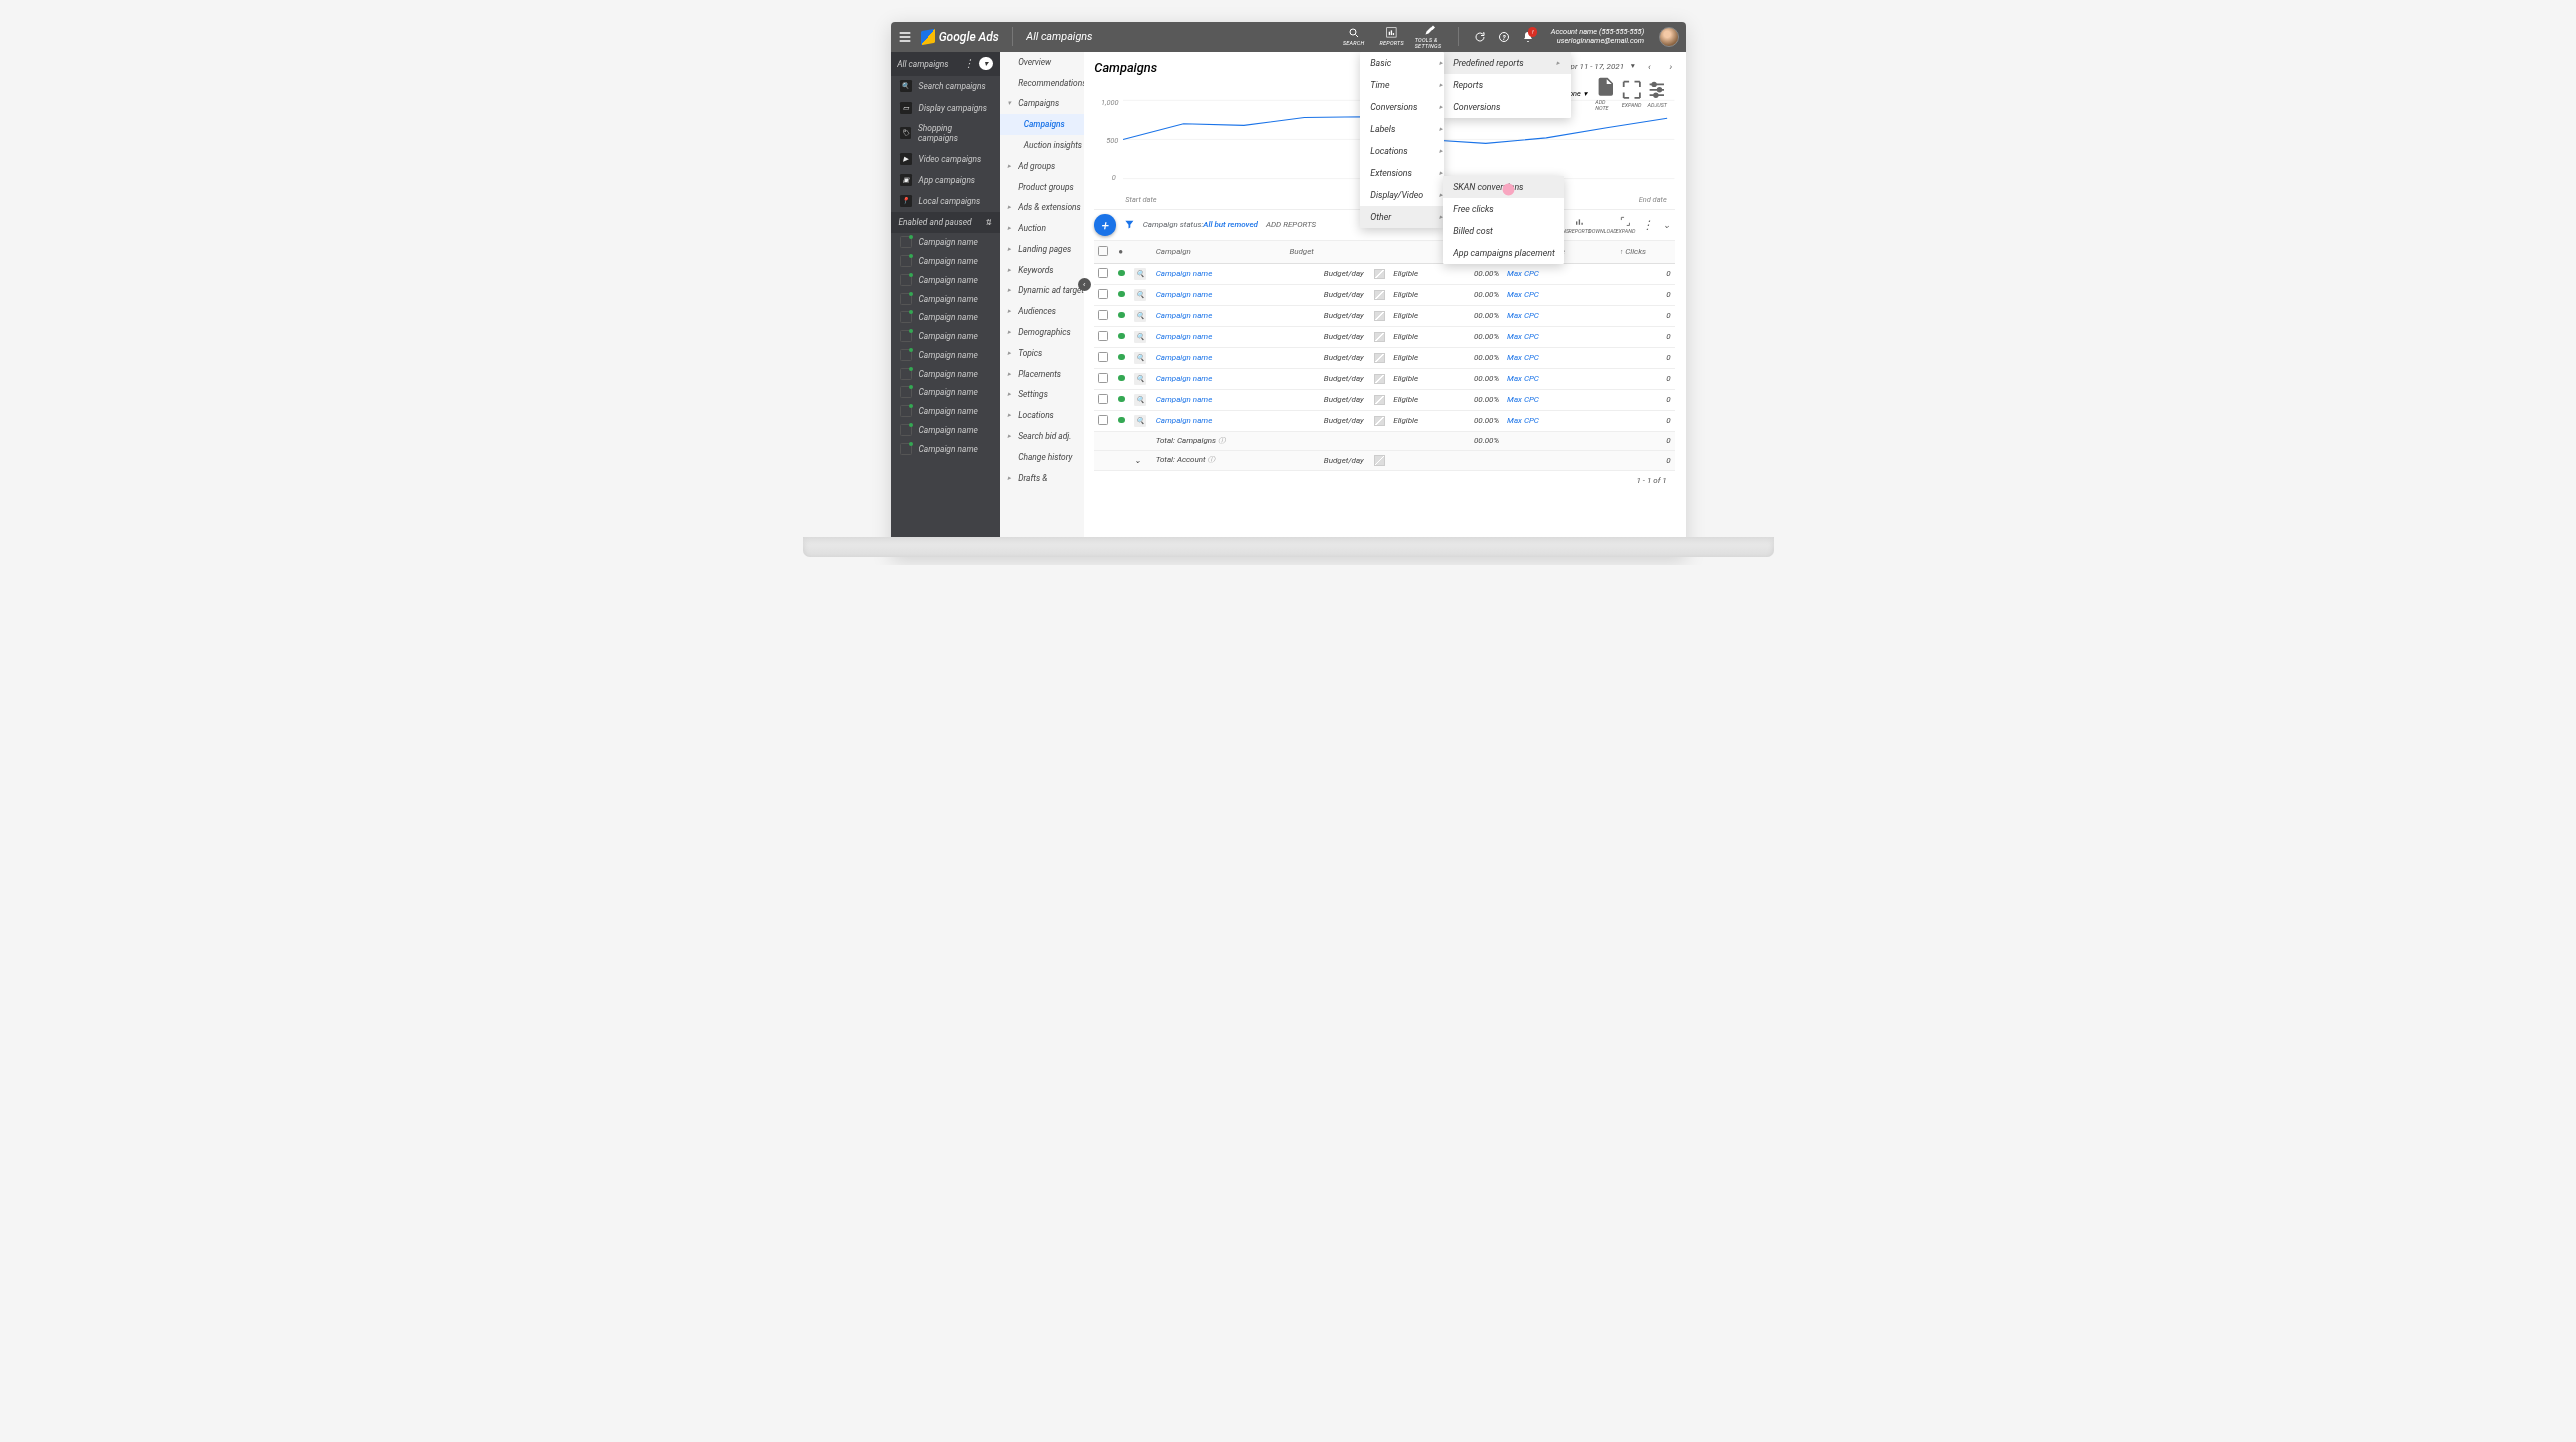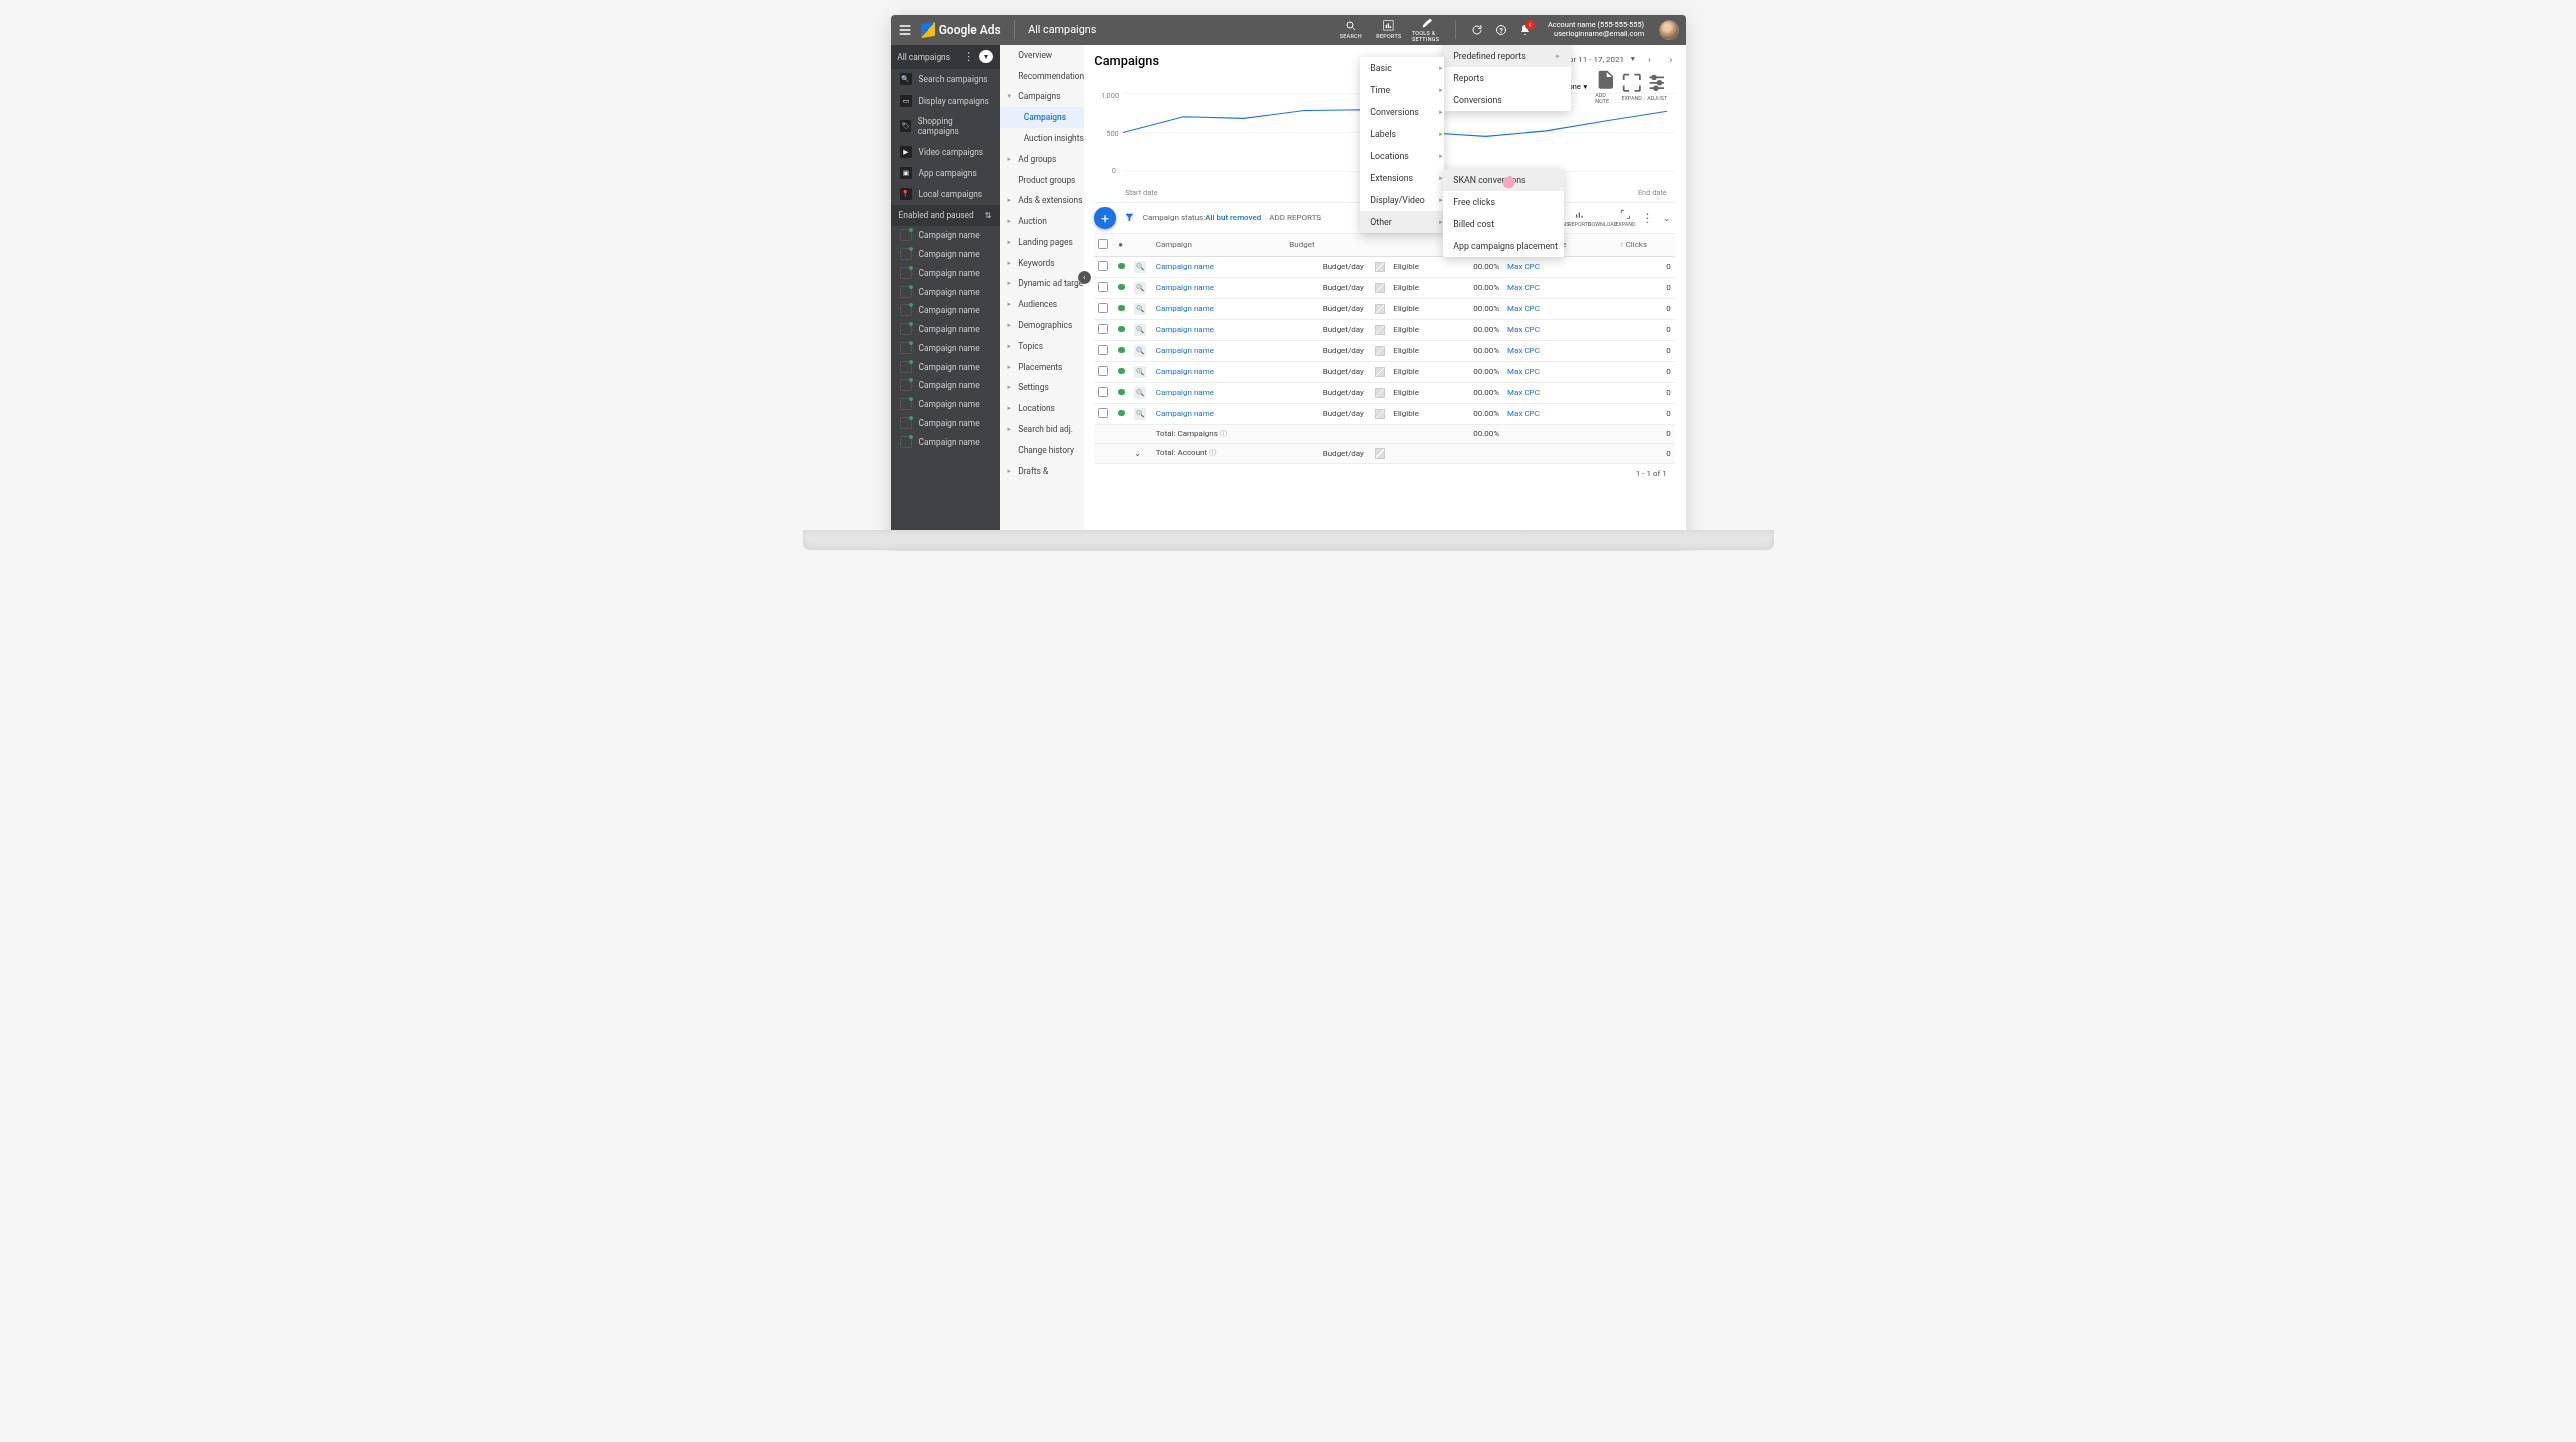--- a/index.html
+++ b/index.html
@@ -1,17 +1,17 @@
 <!DOCTYPE html>
 <html style="font-size:10.8px"><head>
 <meta charset="utf-8">
 <style>
 * { box-sizing: border-box; margin: 0; padding: 0; font-family: Roboto, Arial, sans-serif; }
 body { background:#f5f5f5; }
-.app { width:971px; height:549px; margin:1px auto; background:#f5f5f5; position:relative; }
+.app { width:971px; height:549px; margin:8px auto; background:#f5f5f5; position:relative;font-style:italic; }
 .laptop-frame { position:absolute; inset:13.5px 88px 0 88px; background:#fff; border-radius:4px 4px 0 0; box-shadow:0 4px 20px rgba(0,0,0,0.15); overflow:hidden; }
 .laptop-base { position:absolute; left:0; right:0; bottom:0; height:20px; background:linear-gradient(#eee,#ddd); border-radius:0 0 6.7px 6.7px; box-shadow:0 2.7px 6.7px rgba(0,0,0,0.1) inset; }
 
 .hdr { background:#595959; color:#fff; height:30px; display:flex; align-items:center; padding:0 6.7px; gap:8px; }
 .menu-icon { width:16px; height:16px; display:flex; align-items:center; justify-content:center; cursor:pointer; }
 .logo { display:flex; align-items:center; gap:4px; font-size:12px; font-weight:500; }
 .logo-mark { width:13.5px; height:13.5px; background:linear-gradient(135deg,#1a73e8 50%,#fbbc04 50%); border-radius:1.3px; transform:skewY(-10deg); }
 .vsep { width:0.7px; height:19px; background:#777; margin:0 5.4px; }
 .hdr-title { font-size:10.8px; font-weight:400; }
 .hdr-spacer { flex:1; }
@@ -572,21 +572,21 @@
             <div class="menu-item ">
         <span>Reports</span>
 
       </div>
             <div class="menu-item ">
         <span>Conversions</span>
 
       </div>
           </div>
       </div>
-      <div class="menu" style="top:12px; left:276px; width:84px;">
+      <div class="menu" style="top:0; left:276px; width:84px;">
         <div id="menu-predef">
             <div class="menu-item ">
         <span>Basic</span>
         <span class="menu-caret">▸</span>
       </div>
             <div class="menu-item ">
         <span>Time</span>
         <span class="menu-caret">▸</span>
       </div>
             <div class="menu-item ">

